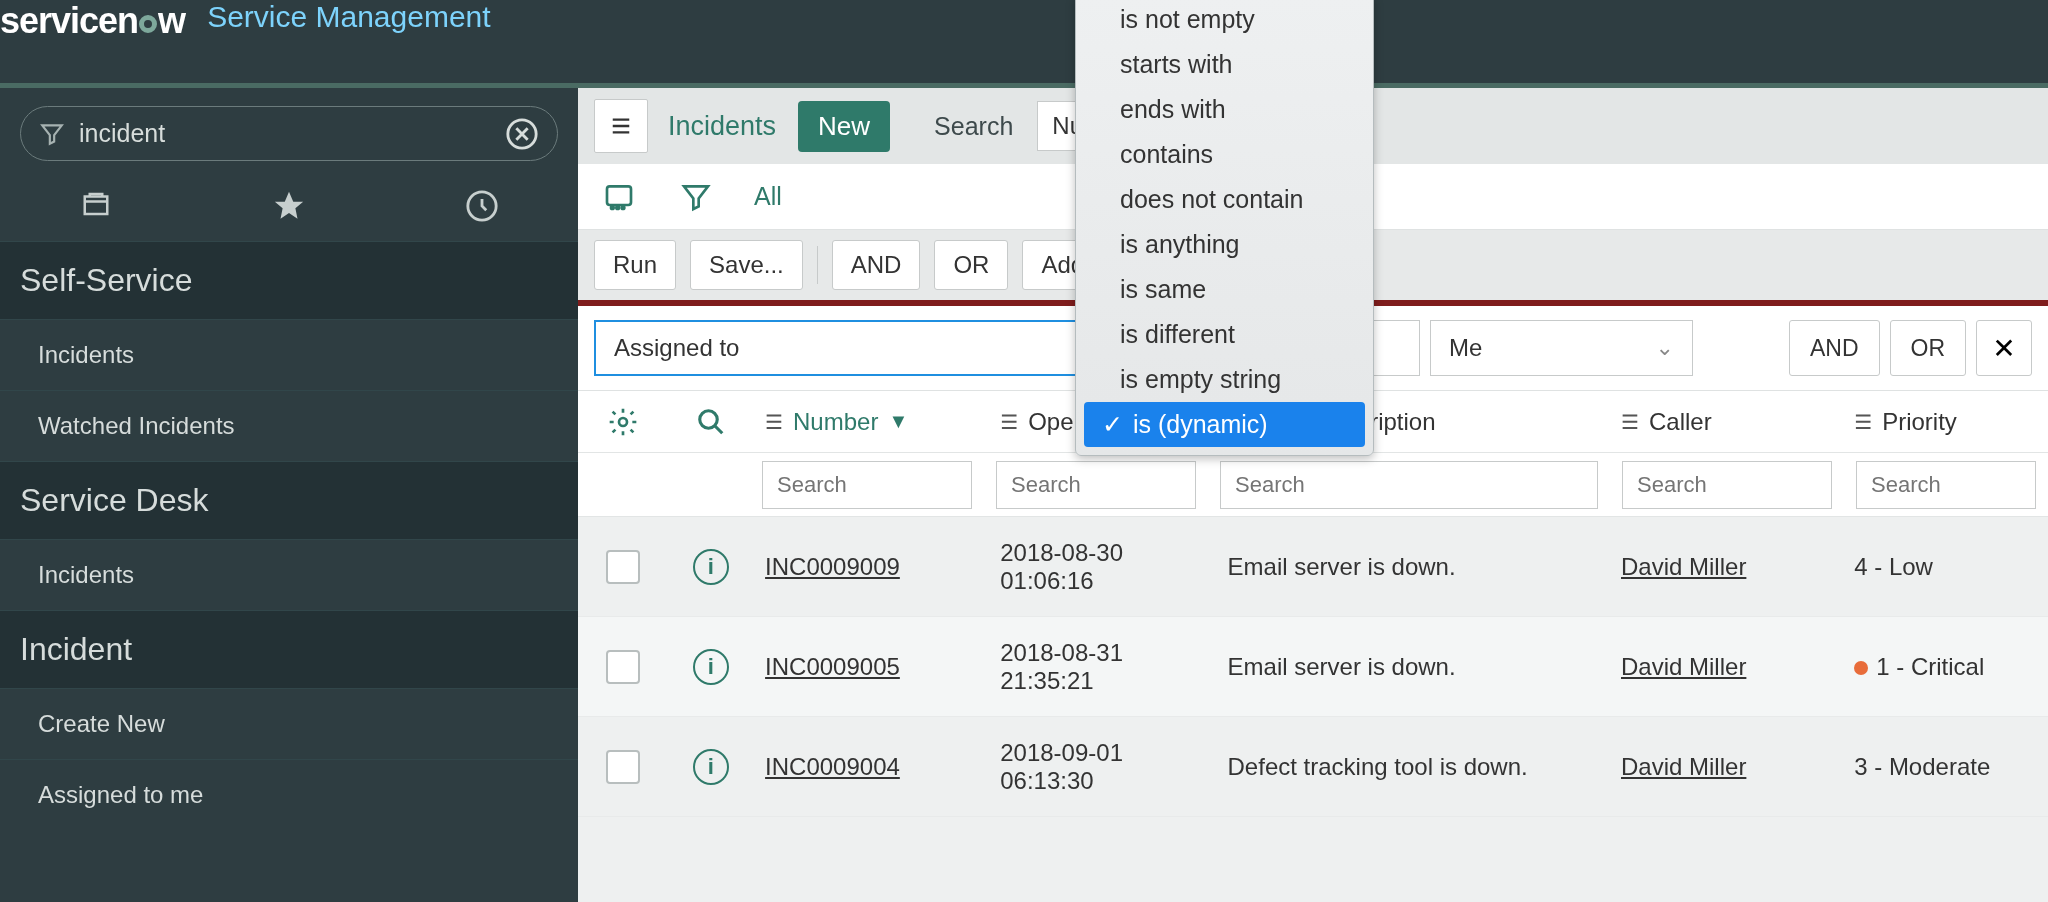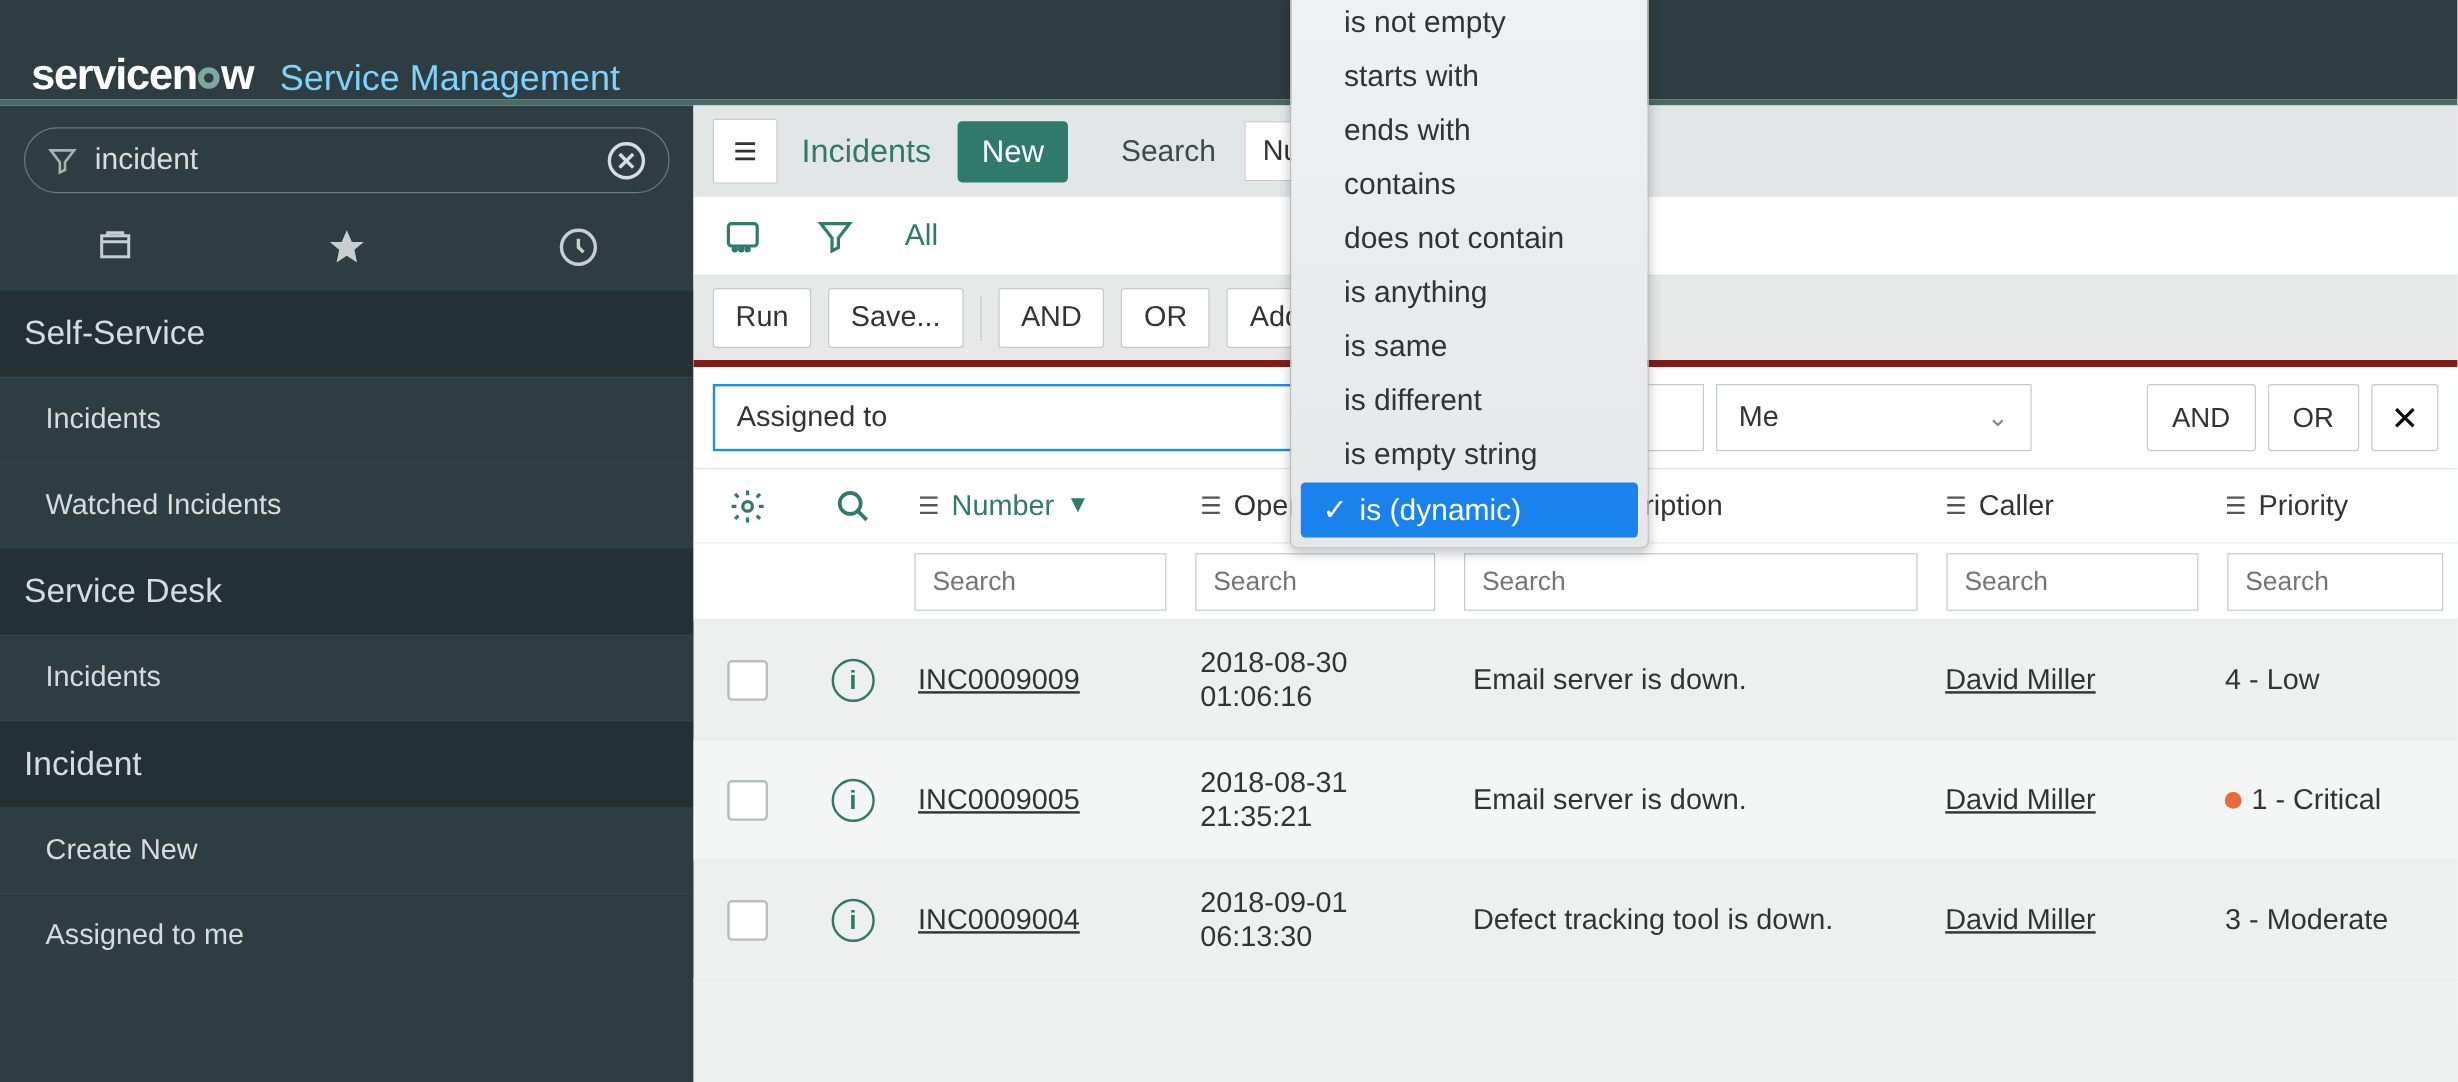--- a/index.html
+++ b/index.html
@@ -1,36 +1,36 @@
 <!DOCTYPE html>
 <html><head>
 <meta charset="utf-8">
 <style>
 * { box-sizing: border-box; margin: 0; padding: 0; font-family: Arial, Helvetica, sans-serif; }
 body { background: #fff; overflow: hidden; width: 2048px; height: 902px; position: relative; }
 
 
-.header { background: #2e3d41; height: 83px; display: flex; align-items: flex-end; padding-left: 26px; }
+.header { background: #2e3d41; height: 83px; display: flex; align-items: flex-start; }
 .logo { color: #fff; font-size: 36px; font-weight: 700; letter-spacing: -1px; display:flex; align-items:center;}
 .logo .dot { width:18px; height:18px; border:5px solid #7da89b; border-radius:50%; display:inline-block; margin:0 1px; position:relative; top:3px;}
 .logo-sub { color:#7dd3fc; font-size:30px; font-weight:400; margin-left:22px;}
 
 
 .accent { height:5px; background:#4a6b63; }
 
 
 .sidebar { position:absolute; left:0; top:88px; width:578px; background:#2e3d41; bottom:0; }
 .search-wrap { padding:18px 20px; }
 .search-box { border:1px solid #6b7b7c; border-radius:30px; height:55px; display:flex; align-items:center; padding:0 18px; }
 .filter-icon { color:#a6b2b1; }
 .search-input { flex:1; background:transparent; border:none; color:#d7dddb; font-size:25px; margin-left:14px; outline:none;}
 .clear-icon { color:#d7dddb; }
 .sidebar-tabs { display:flex; justify-content:space-around; padding:10px 0 18px 0; }
 .sidebar-tabs span { color:#c7cfce; }
-.nav-group { background:#233135; color:#d6dcdb; font-size:28px; padding:20px 20px; border-top:1px solid #31464a;}
+.nav-group { background:#233135; color:#d6dcdb; font-size:32px; padding:20px 20px; border-top:1px solid #31464a;}
 .nav-item { background:#2e3d41; color:#d6dcdb; font-size:24px; padding:21px 38px; border-top:1px solid #31464a; cursor:pointer;}
 
 
 .main { position:absolute; left:578px; top:88px; right:0; bottom:0; background:#eef0f0; }
 .toolbar { background:#e3e6e6; height:76px; display:flex; align-items:center; padding:0 16px; gap:14px; }
 .menu-btn { width:54px; height:54px; background:#fff; border:1px solid #c7caca; display:flex; align-items:center; justify-content:center; border-radius:2px;}
 .title { color:#2f7a6a; font-size:27px; font-weight:400; margin-left:6px;}
 .new-btn { background:#2f7a6a; color:#fff; font-size:26px; padding:10px 20px; border:none; border-radius:4px; margin-left:8px;}
 .search-label { color:#3e4a4c; font-size:25px; margin-left:30px;}
 .search-select { background:#fff; border:1px solid #c7caca; font-size:24px; padding:10px 14px; color:#333; margin-left:10px;}

